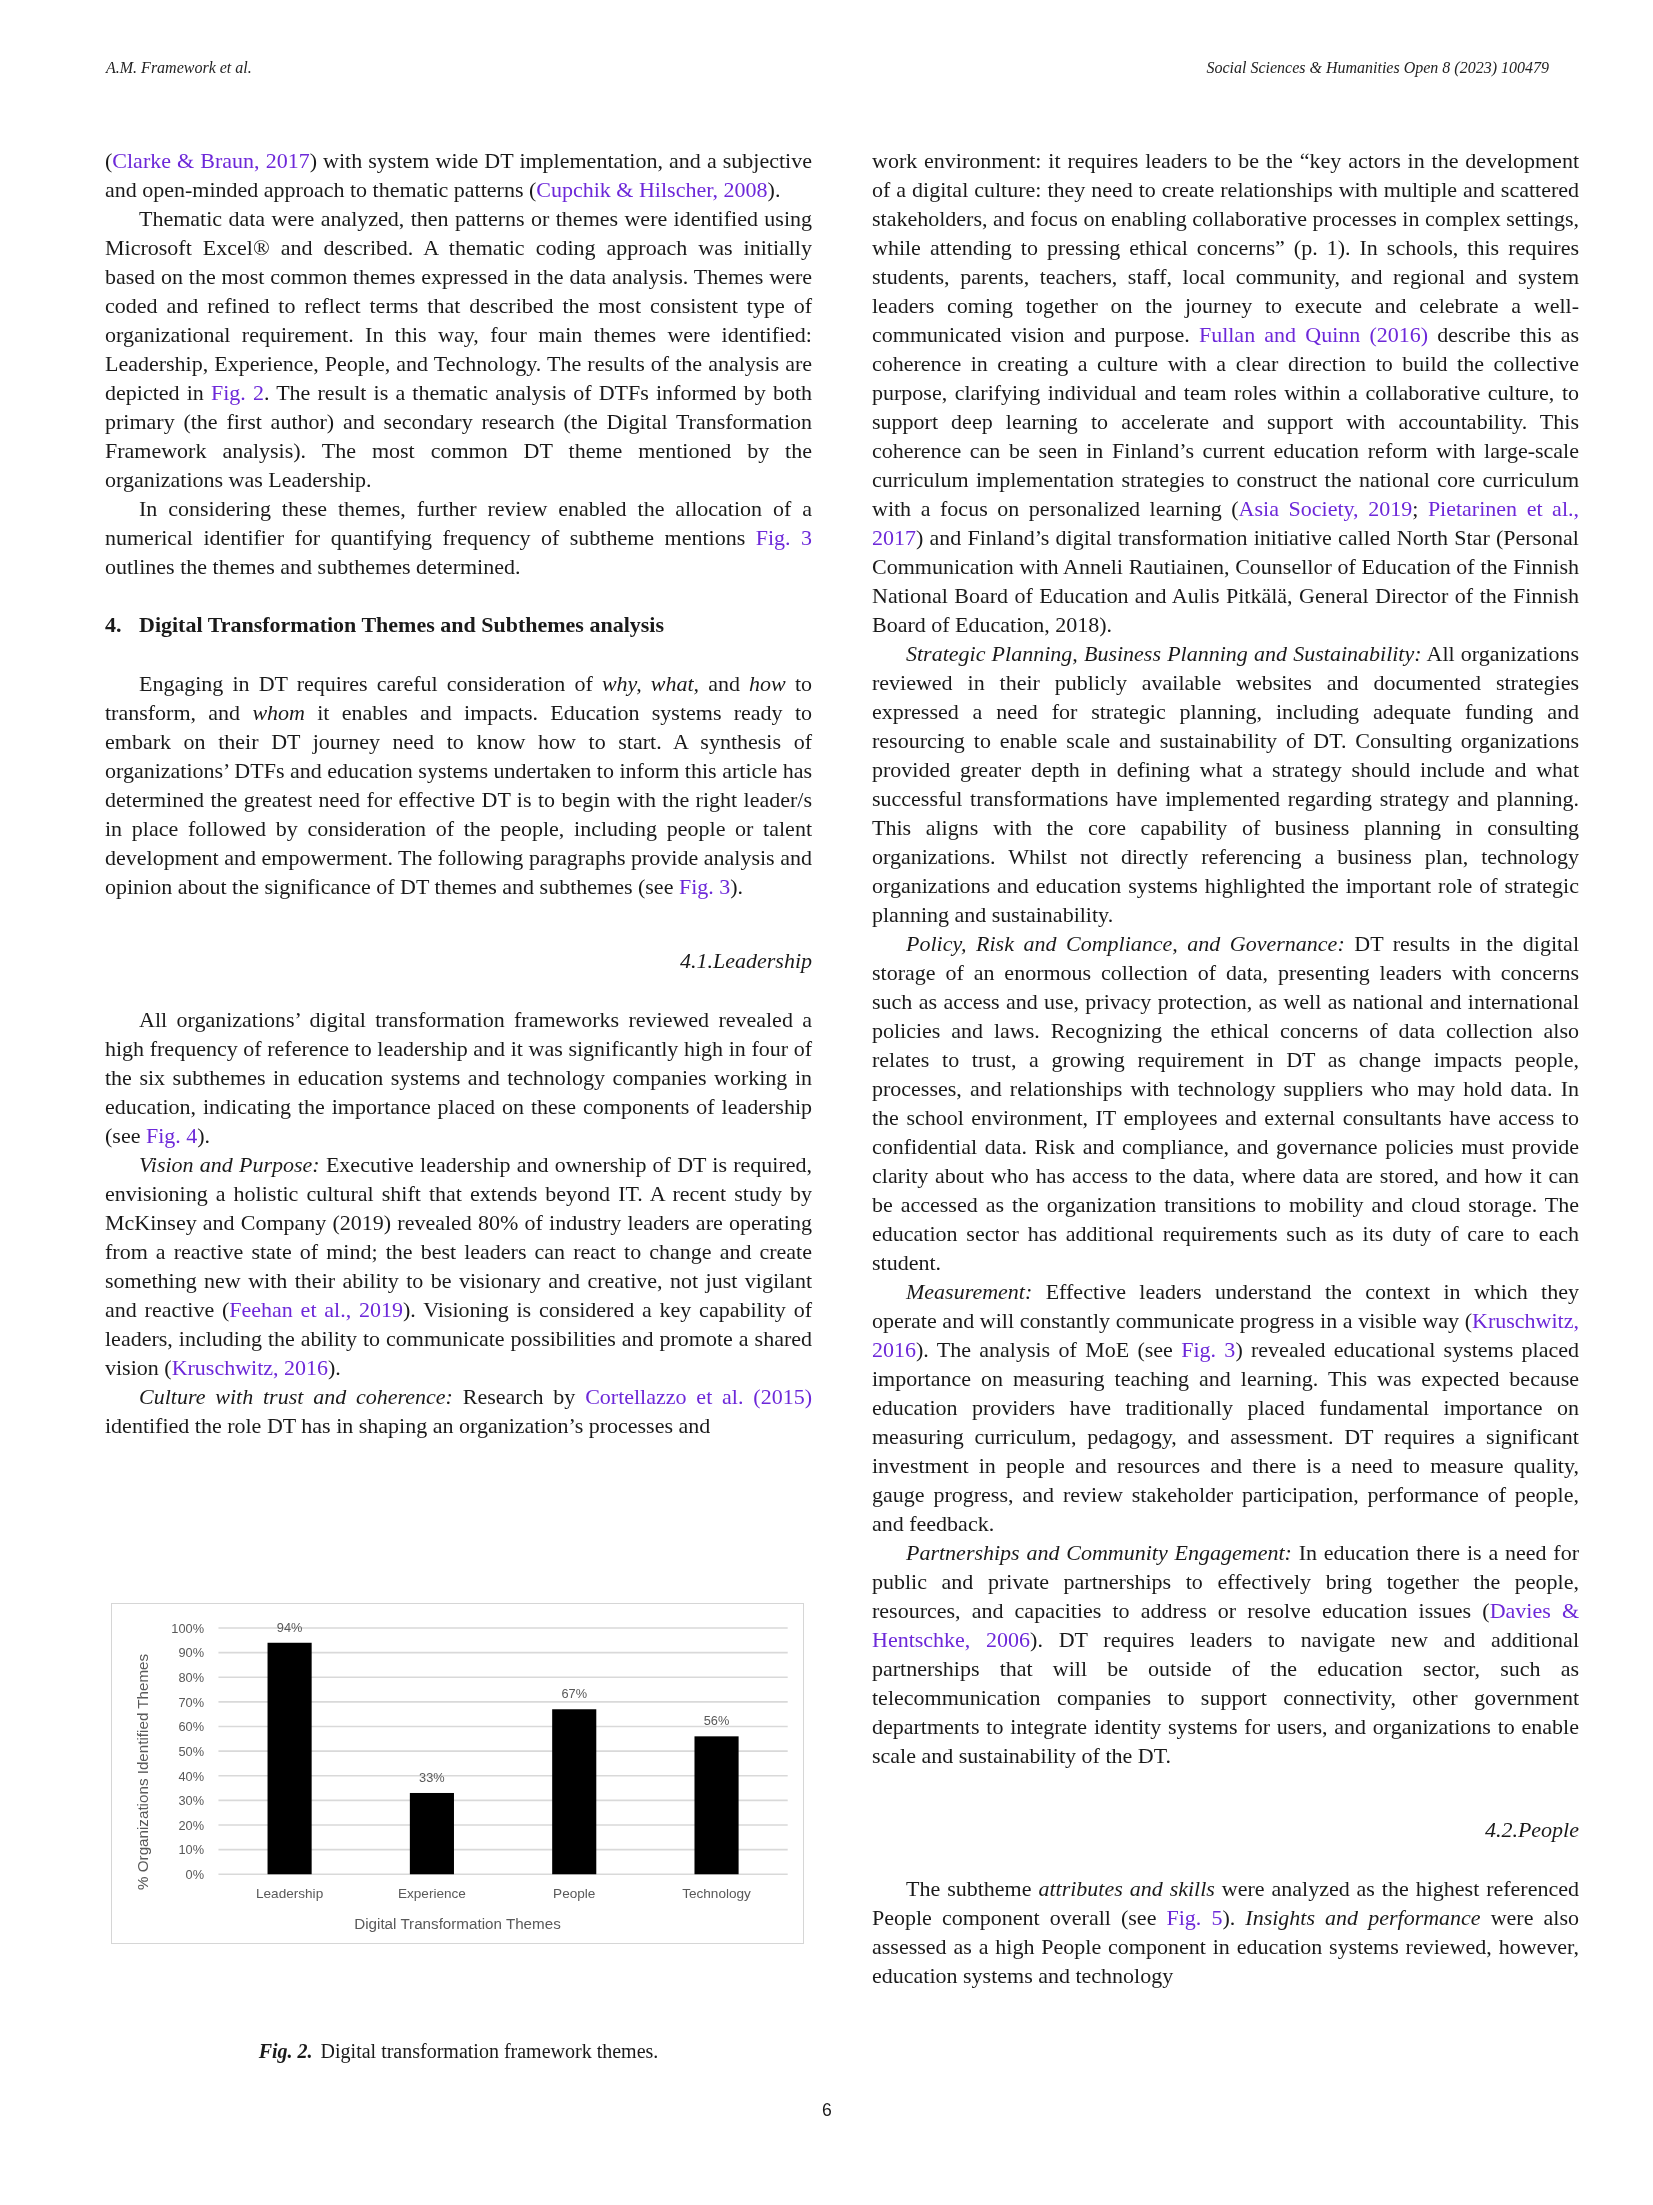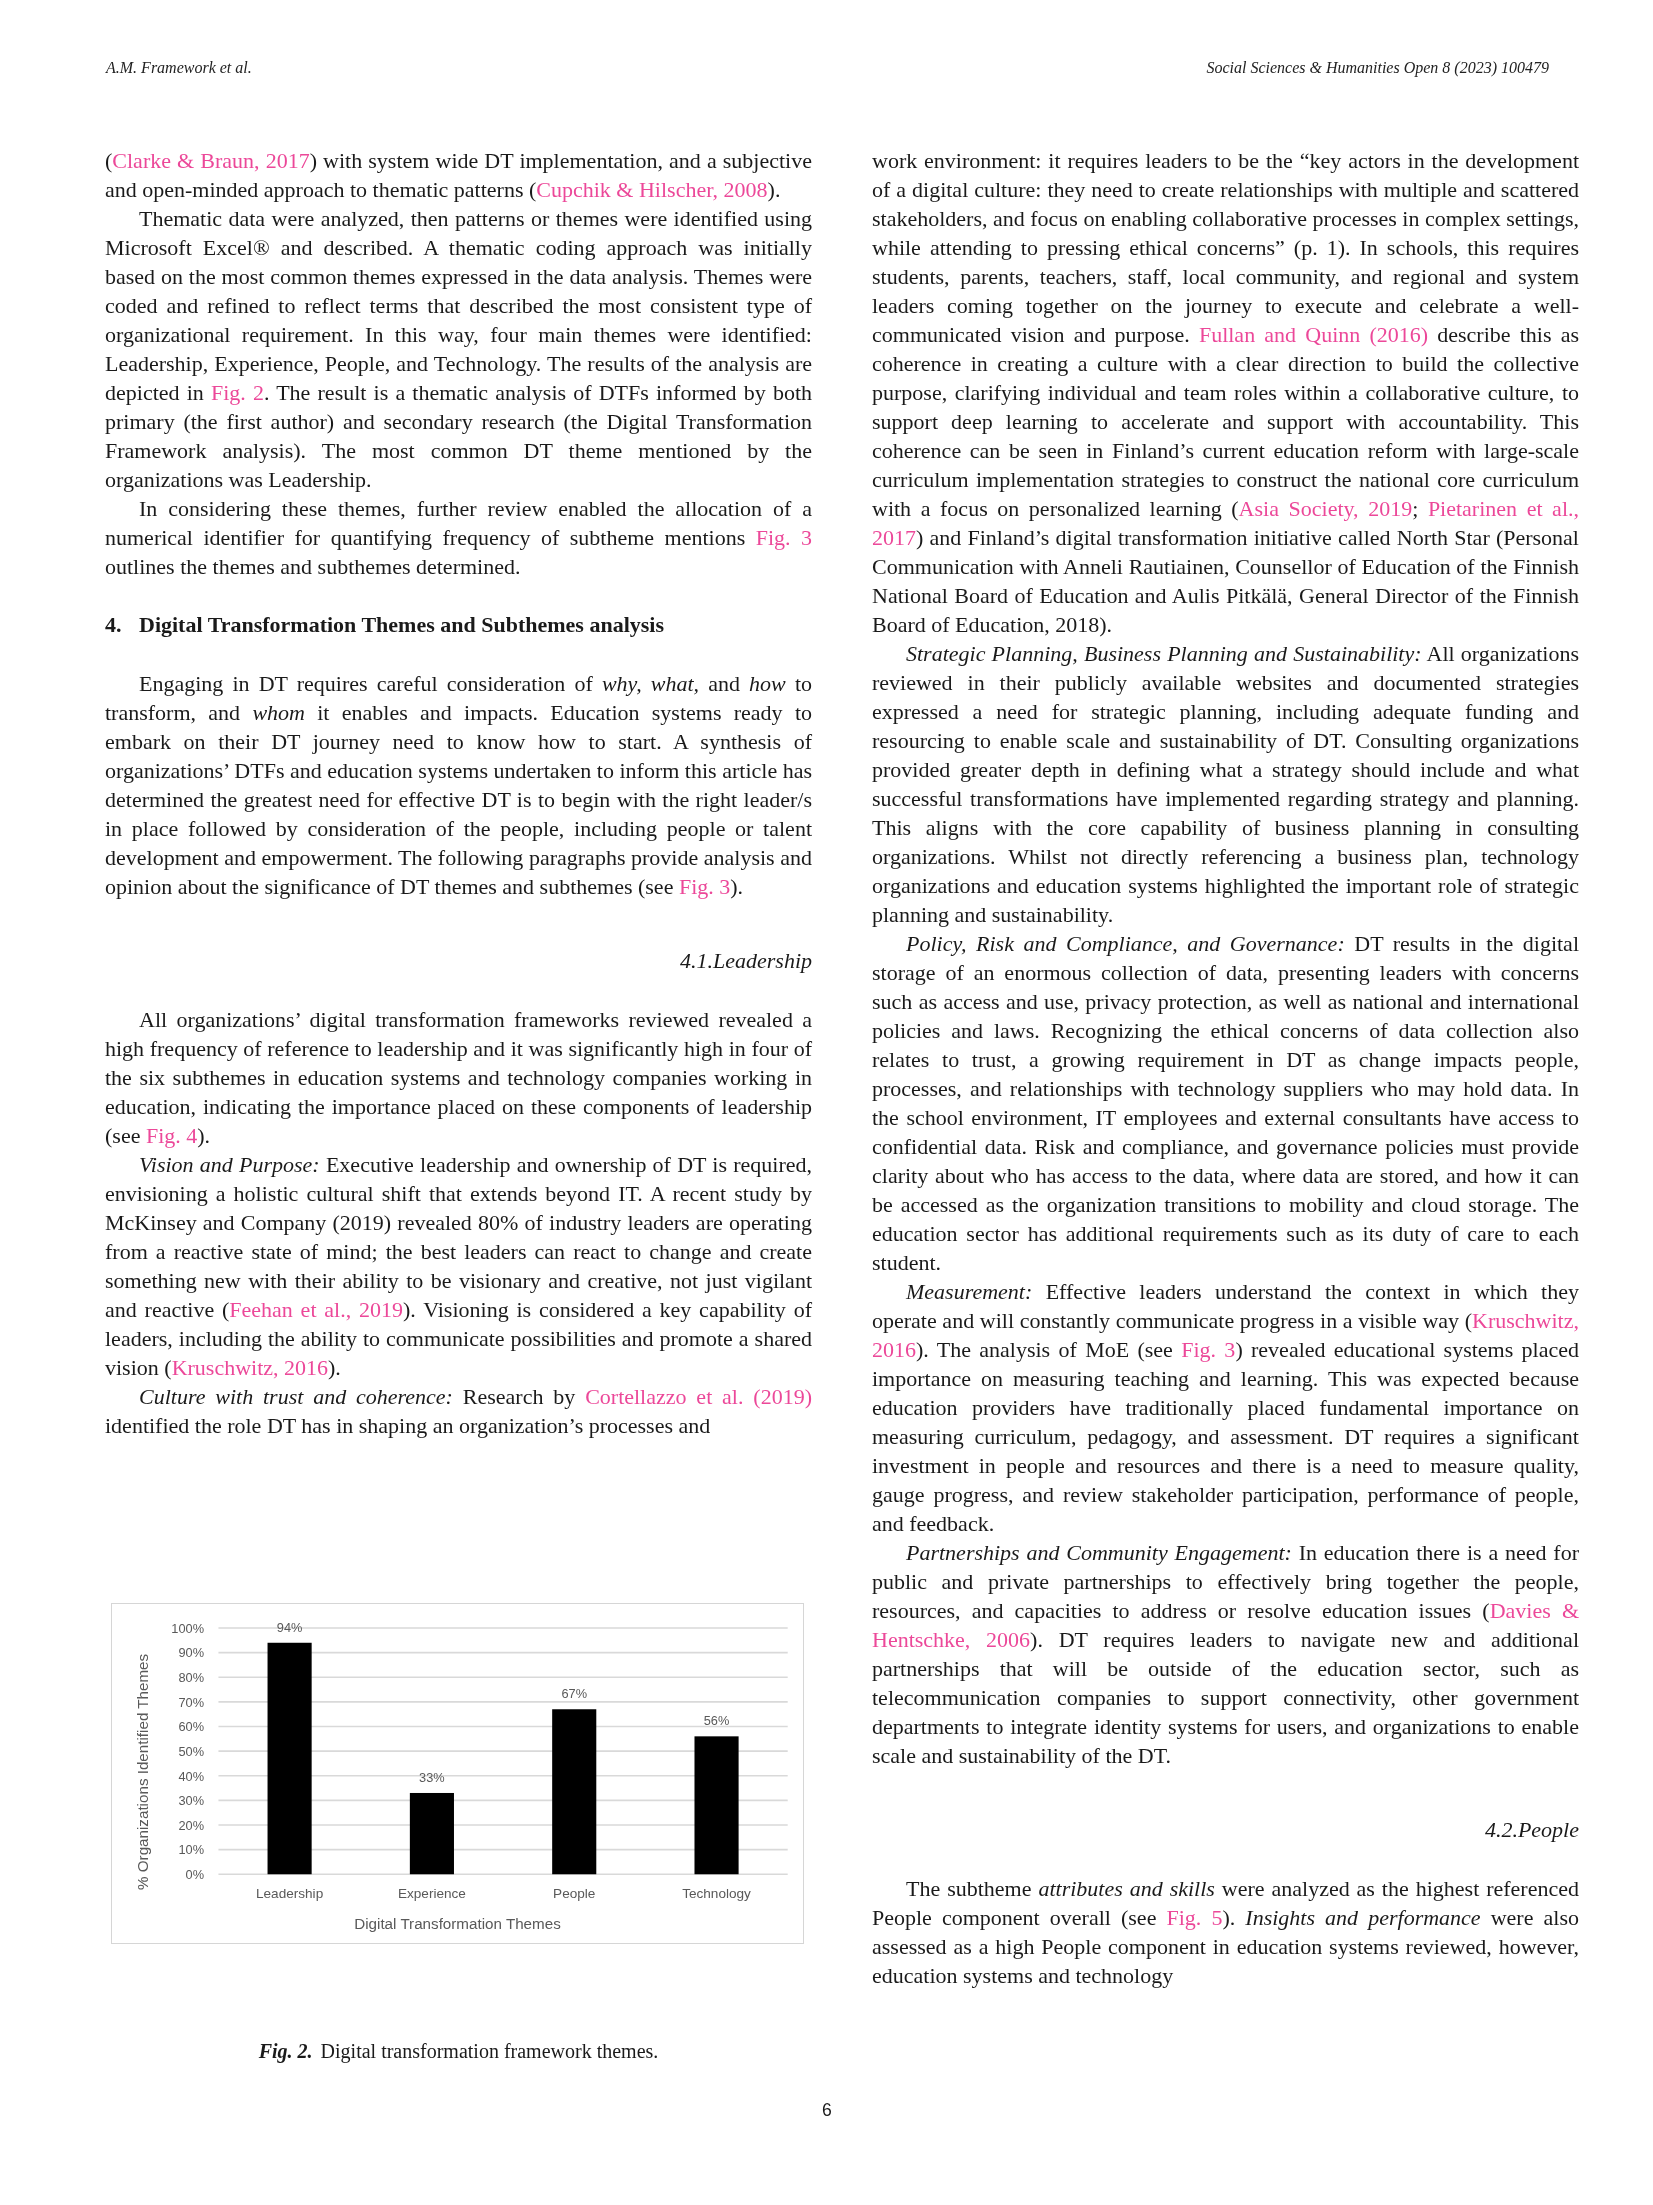--- a/index.html
+++ b/index.html
@@ -6,21 +6,21 @@
   body { width: 1654px; height: 2205px; position: relative; overflow: hidden;
          font-family: "Liberation Serif", "DejaVu Serif", serif; color: #1a1a1a; }
   .running-head { position: absolute; top: 59px; font-style: italic; font-size: 16px; color: #222; }
   .rh-left { left: 106px; }
   .rh-right { right: 105px; margin-left: 8px; }
   .col { position: absolute; top: 146px; width: 707px; font-size: 22px; line-height: 29px; text-align: justify; hyphens: manual; }
   .col-left { left: 105px; }
   .col-right { left: 853px; margin-left: 19px; }
   .col p { margin: 0; }
   .col p.indent { text-indent: 34px; }
-  .link { color: #ec4899; }
+  .link { color: #6d28d9; }
   .em { font-style: italic; }
   .sec-head { font-weight: bold; font-size: 22px; margin: 29px 0 30px 0 !important; text-align: left; }
   .subsec-head { font-style: italic; font-size: 22px; margin: 45px 0 30px 0 !important; text-align: right; }
   .sec-num { display: inline-block; width: 34px; font-style: normal; }
   .subsec-head .sec-num { width: 48px; font-style: italic; }
   .figure { position: absolute; left: 111px; top: 1603px; width: 691px; height: 339px; border: 1.6px solid #d6d6d6; background: #fff; }
   .figure svg { display: block; }
   .caption { position: absolute; left: 105px; width: 707px; top: 2040px; text-align: center; font-size: 20px; }
   .caption .fig-label { font-weight: bold; margin-right: 8px; font-style: italic; }
   .page-number { position: absolute; top: 2100px; left: 0; width: 1654px; text-align: center; font-size: 17.6px; font-family: "Liberation Sans", "DejaVu Sans", sans-serif; }
@@ -42,21 +42,21 @@
   <p class="sec-head"><span class="sec-num">4.</span><span>Digital Transformation Themes and Subthemes analysis</span></p>
 
   <p class="indent"><span>Engaging in DT requires careful consideration of </span><span class="em">why, what,</span><span> and </span><span class="em">how</span><span> to transform, and </span><span class="em">whom</span><span> it enables and impacts. Education systems ready to embark on their DT journey need to know how to start. A synthesis of organizations’ DTFs and education systems undertaken to inform this article has determined the greatest need for effective DT is to begin with the right leader/s in place followed by consideration of the people, including people or talent development and empowerment. The following paragraphs provide analysis and opinion about the significance of DT themes and subthemes (see </span><a class="link">Fig. 3</a><span>).</span></p>
 
   <p class="subsec-head"><span class="sec-num">4.1.</span><span>Leadership</span></p>
 
   <p class="indent"><span>All organizations’ digital transformation frameworks reviewed revealed a high frequency of reference to leadership and it was significantly high in four of the six subthemes in education systems and technology companies working in education, indicating the importance placed on these components of leadership (see </span><a class="link">Fig. 4</a><span>).</span></p>
 
   <p class="indent"><span class="em">Vision and Purpose:</span><span> Executive leadership and ownership of DT is required, envisioning a holistic cultural shift that extends beyond IT. A recent study by McKinsey and Company (2019) revealed 80% of industry leaders are operating from a reactive state of mind; the best leaders can react to change and create something new with their ability to be visionary and creative, not just vigilant and reactive (</span><a class="link">Feehan et al., 2019</a><span>). Visioning is considered a key capability of leaders, including the ability to communicate possibilities and promote a shared vision (</span><a class="link">Kruschwitz, 2016</a><span>).</span></p>
 
-  <p class="indent"><span class="em">Culture with trust and coherence:</span><span> Research by </span><a class="link">Cortellazzo et al. (2019)</a><span> identified the role DT has in shaping an organization’s processes and</span></p>
+  <p class="indent"><span class="em">Culture with trust and coherence:</span><span> Research by </span><a class="link">Cortellazzo et al. (2015)</a><span> identified the role DT has in shaping an organization’s processes and</span></p>
 </div>
 
 <div class="figure">
   <svg id="chart" width="691" height="339" viewBox="0 0 864 424">
     <g id="grid-layer">
         <line x1="133" x2="845" y1="338" y2="338" stroke="#d9d9d9" stroke-width="2"></line>
         <line x1="133" x2="845" y1="307.2" y2="307.2" stroke="#d9d9d9" stroke-width="2"></line>
         <line x1="133" x2="845" y1="276.4" y2="276.4" stroke="#d9d9d9" stroke-width="2"></line>
         <line x1="133" x2="845" y1="245.60000000000002" y2="245.60000000000002" stroke="#d9d9d9" stroke-width="2"></line>
         <line x1="133" x2="845" y1="214.8" y2="214.8" stroke="#d9d9d9" stroke-width="2"></line>

